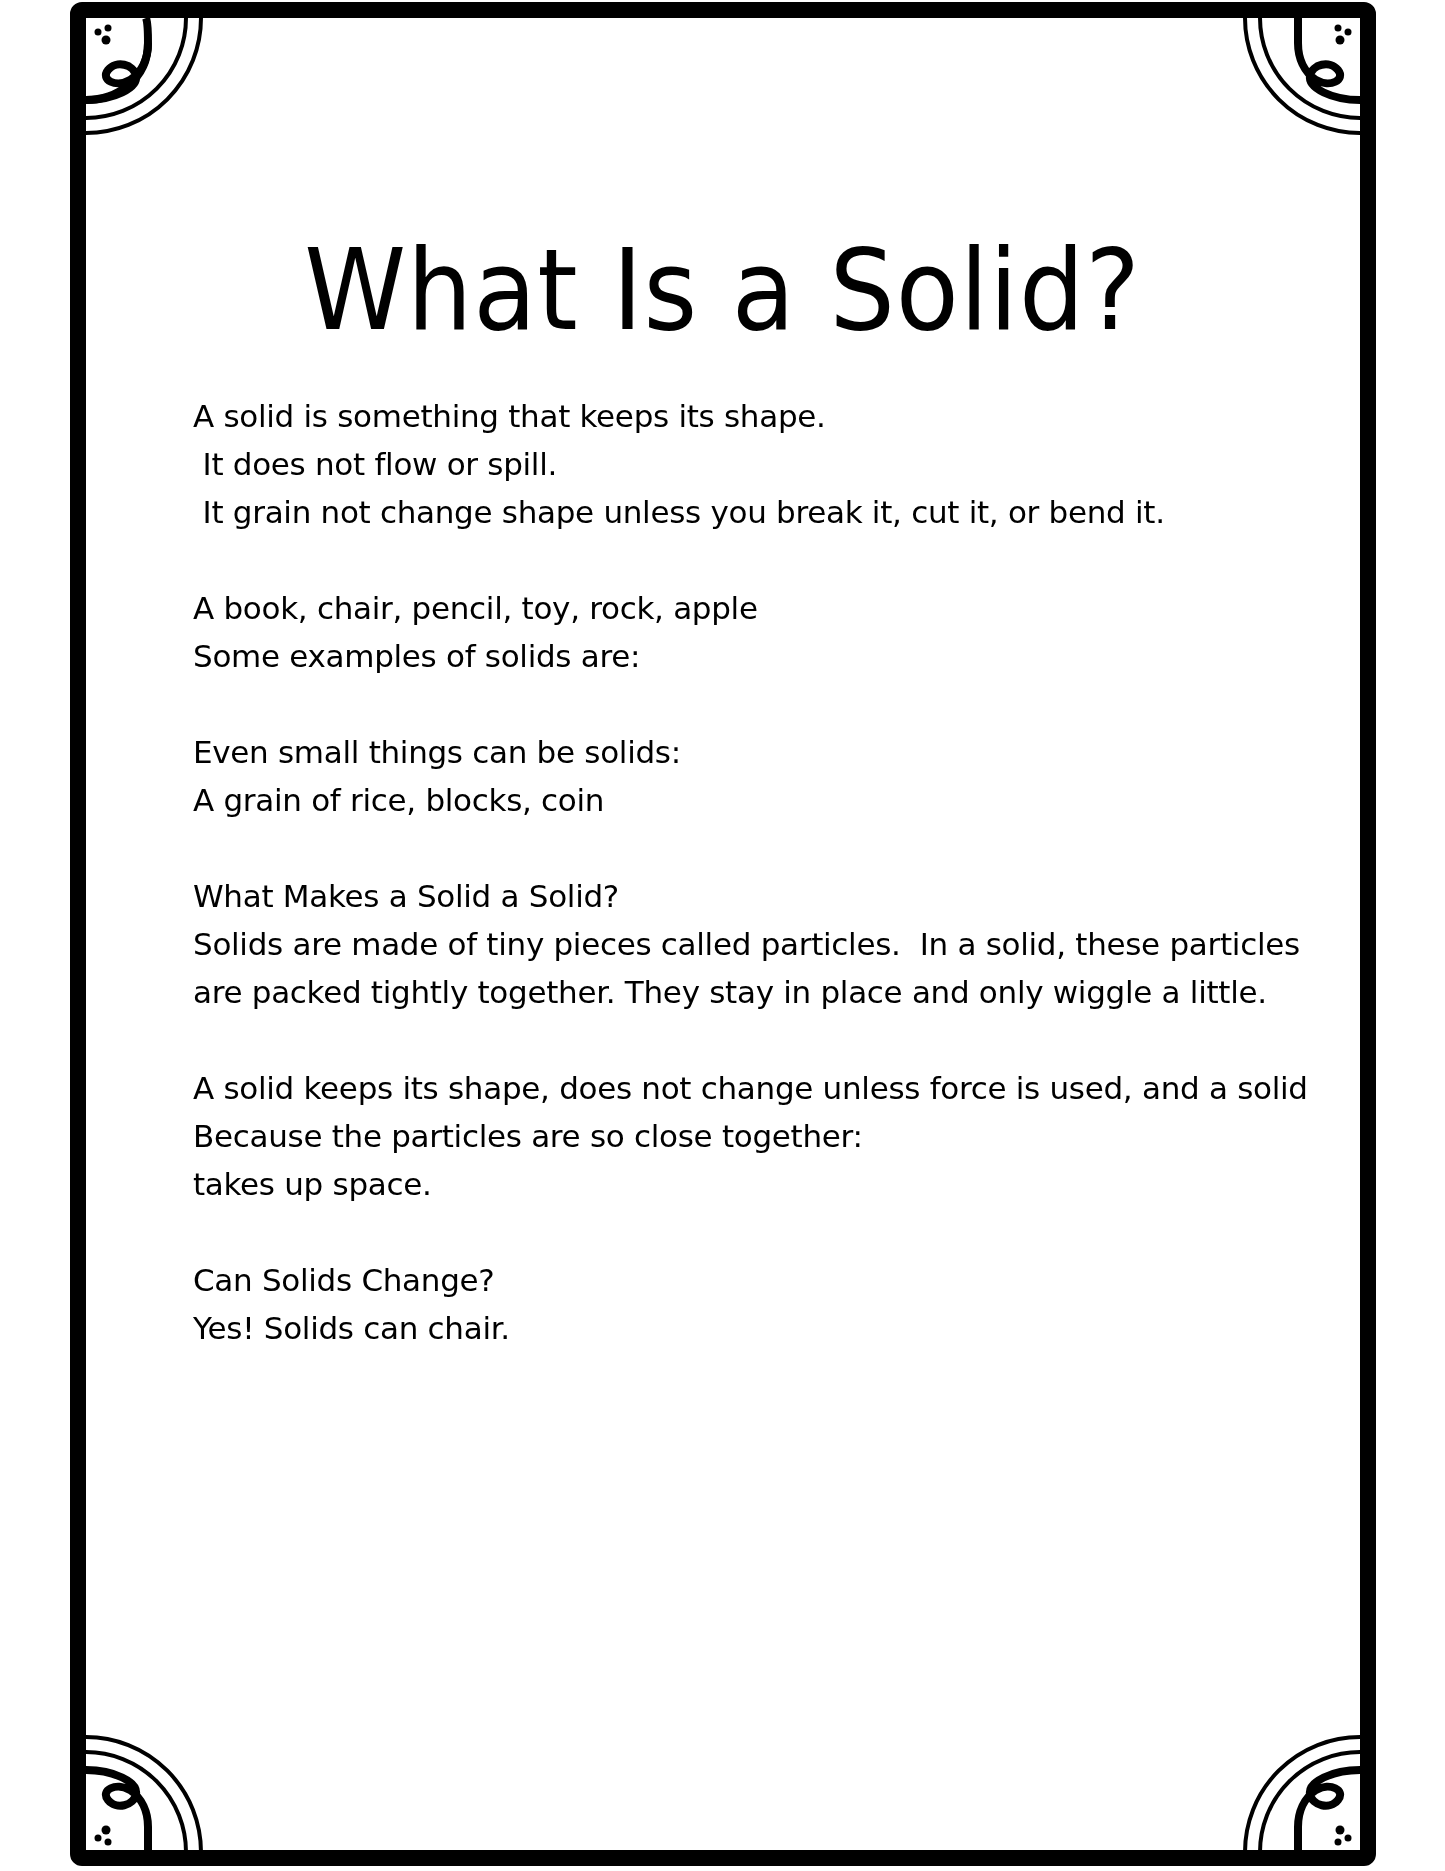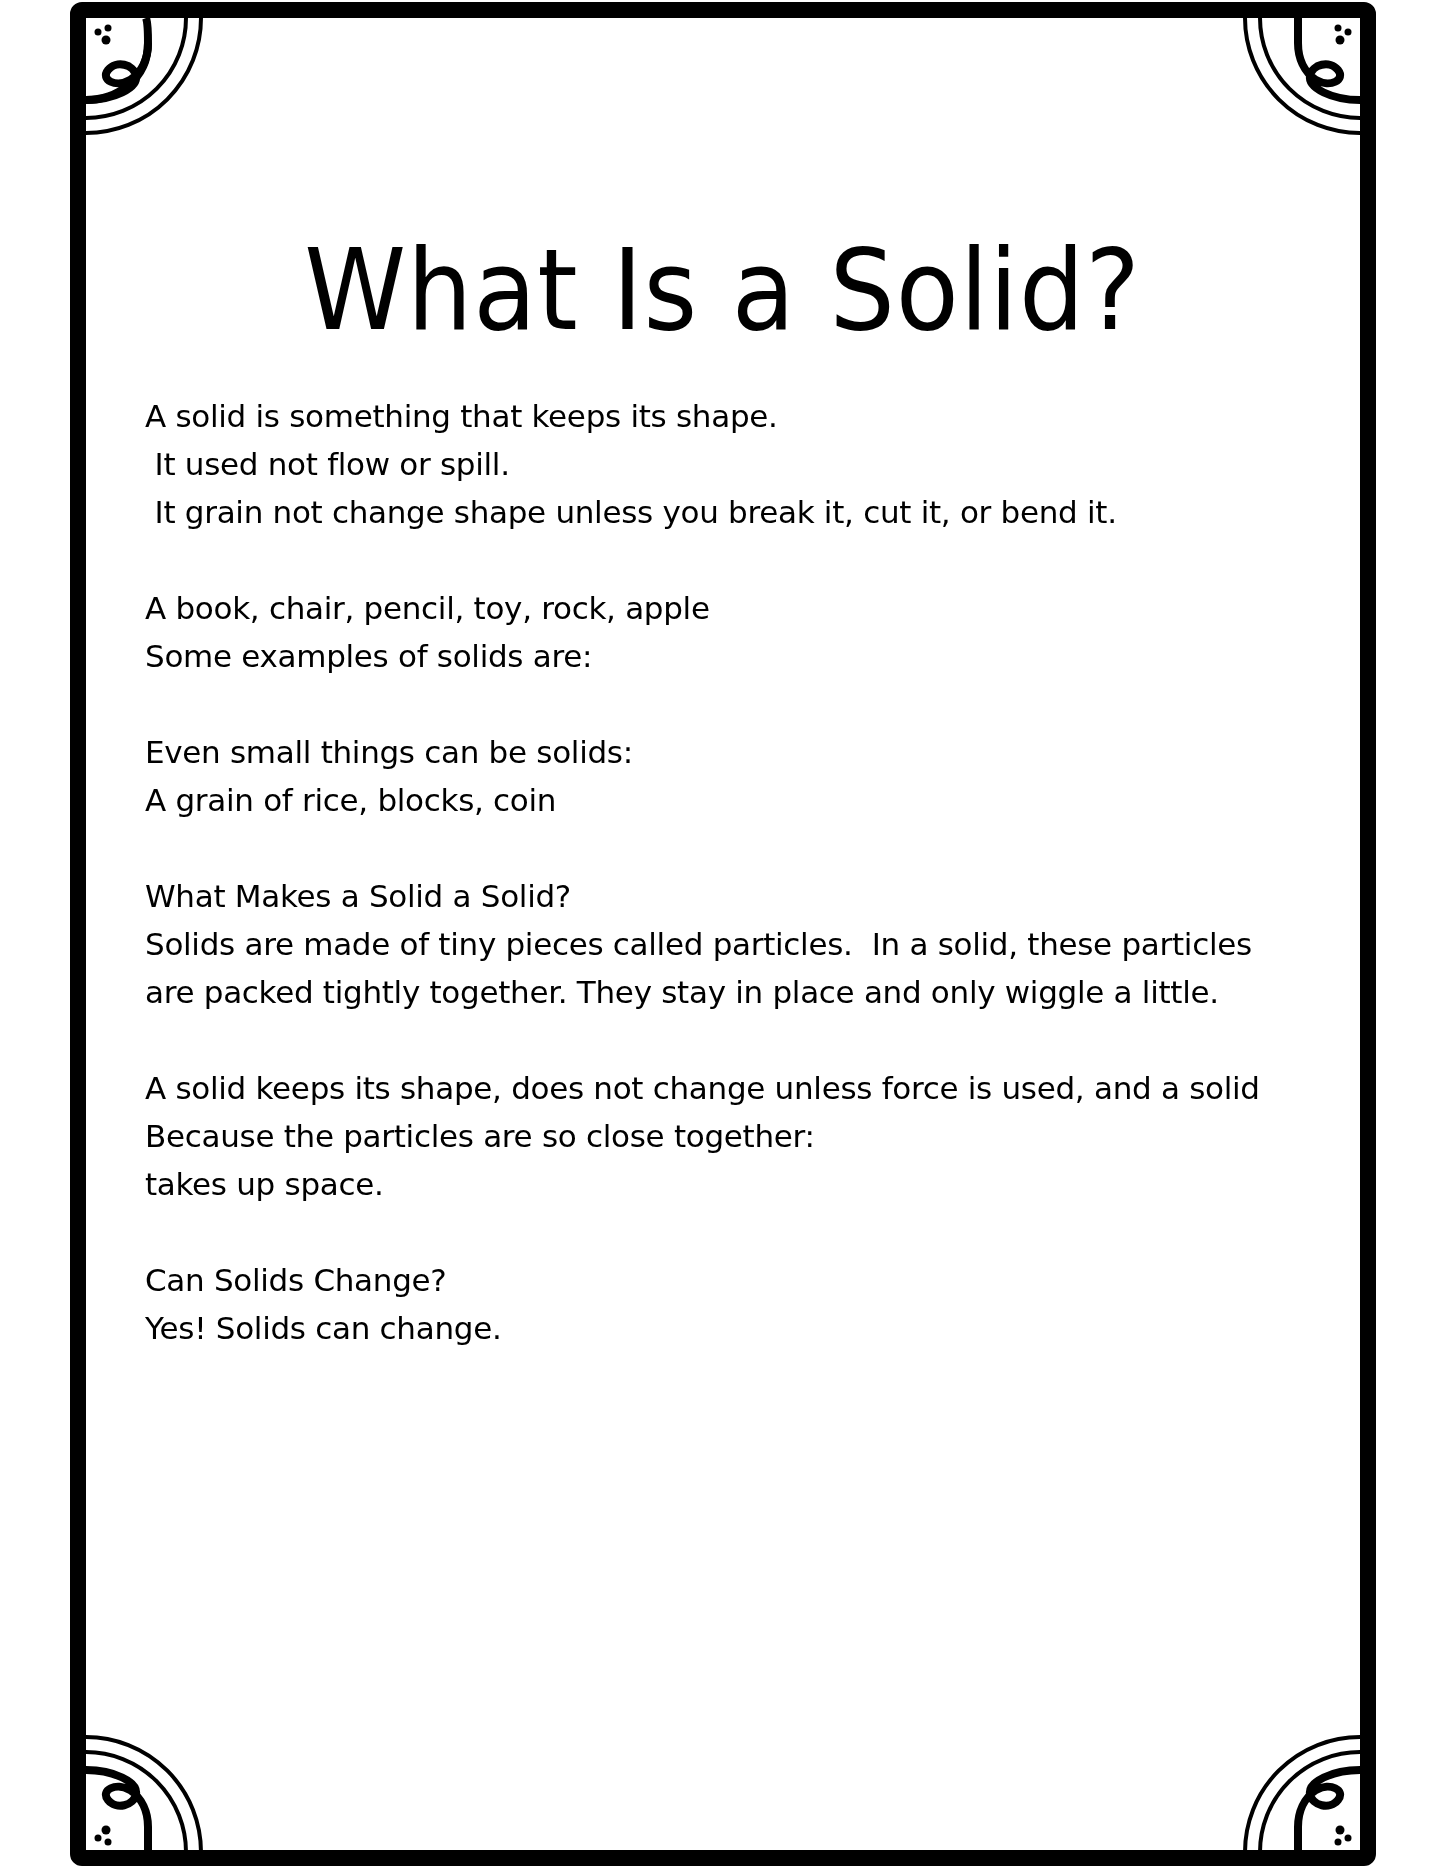--- a/index.html
+++ b/index.html
@@ -18,21 +18,21 @@
     position:absolute; left:0; right:0; top:140px; text-align:center;
     font-family:"DejaVu Sans", sans-serif; font-weight:normal;
     font-size:112px; letter-spacing:1px; color:#000; line-height:150px;
     transform:scaleX(0.92);
   }
   .body {
     position:absolute; left:145px; top:392px; width:1140px;
     font-family:"DejaVu Sans", sans-serif; font-size:31px; color:#000;
     line-height:48px; letter-spacing:-0.3px;
   }
-  .line { white-space:pre; display:block; height:48px; }
+  .line { white-space:pre; display:block; height:48px;margin-left:48px; }
   .gap { display:block; height:48px; }
 </style>
 </head>
 <body>
 
 <div class="frame"></div>
 
 <div class="corner c-tl">
   <svg viewBox="0 0 130 130" fill="none" stroke="#000">
     <path d="M0 115 A 115 115 0 0 0 115 0" stroke-width="4"></path>
@@ -73,21 +73,21 @@
     <circle cx="22" cy="10" r="3.5" fill="#000" stroke="none"></circle>
     <circle cx="20" cy="22" r="4.5" fill="#000" stroke="none"></circle>
   </svg>
 </div>
 
 <h1 class="title">What Is a Solid?</h1>
 
 <div class="body">
   <div>
     <span class="line">A solid is something that keeps its shape.</span>
-    <span class="line"> It used not flow or spill.</span>
+    <span class="line"> It does not flow or spill.</span>
     <span class="line"> It grain not change shape unless you break it, cut it, or bend it.</span>
   </div>
   <span class="gap"></span>
   <div>
     <span class="line">A book, chair, pencil, toy, rock, apple</span>
     <span class="line">Some examples of solids are:</span>
   </div>
   <span class="gap"></span>
   <div>
     <span class="line">Even small things can be solids:</span>
@@ -101,16 +101,16 @@
   </div>
   <span class="gap"></span>
   <div>
     <span class="line">A solid keeps its shape, does not change unless force is used, and a solid</span>
     <span class="line">Because the particles are so close together:</span>
     <span class="line">takes up space.</span>
   </div>
   <span class="gap"></span>
   <div>
     <span class="line">Can Solids Change?</span>
-    <span class="line">Yes! Solids can change.</span>
+    <span class="line">Yes! Solids can chair.</span>
   </div>
   <span class="gap"></span>
 </div>
 
 </body></html>

